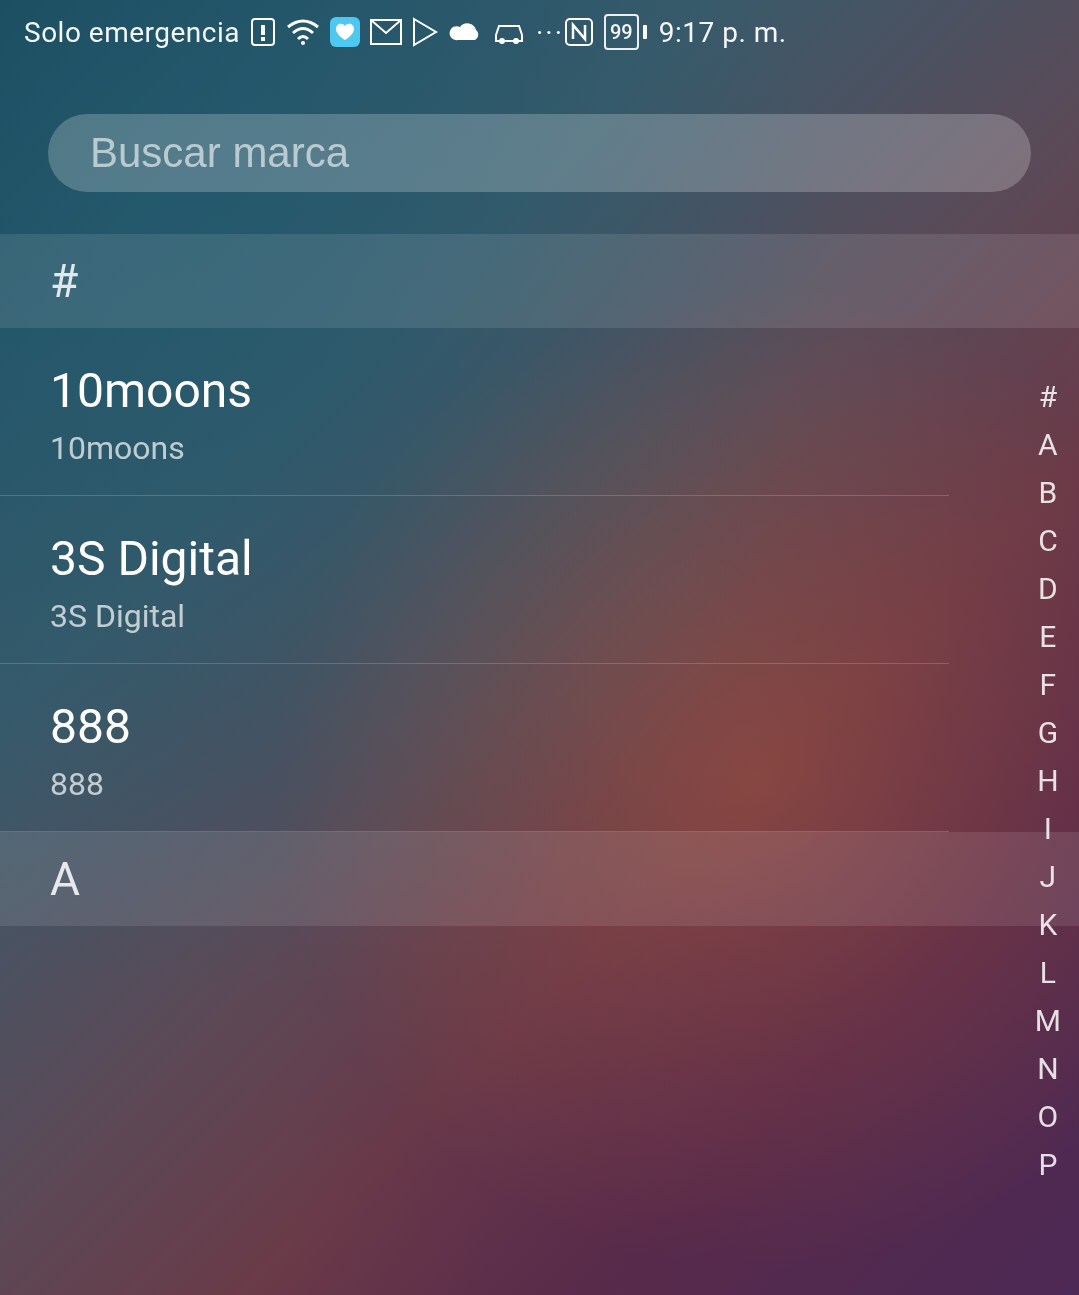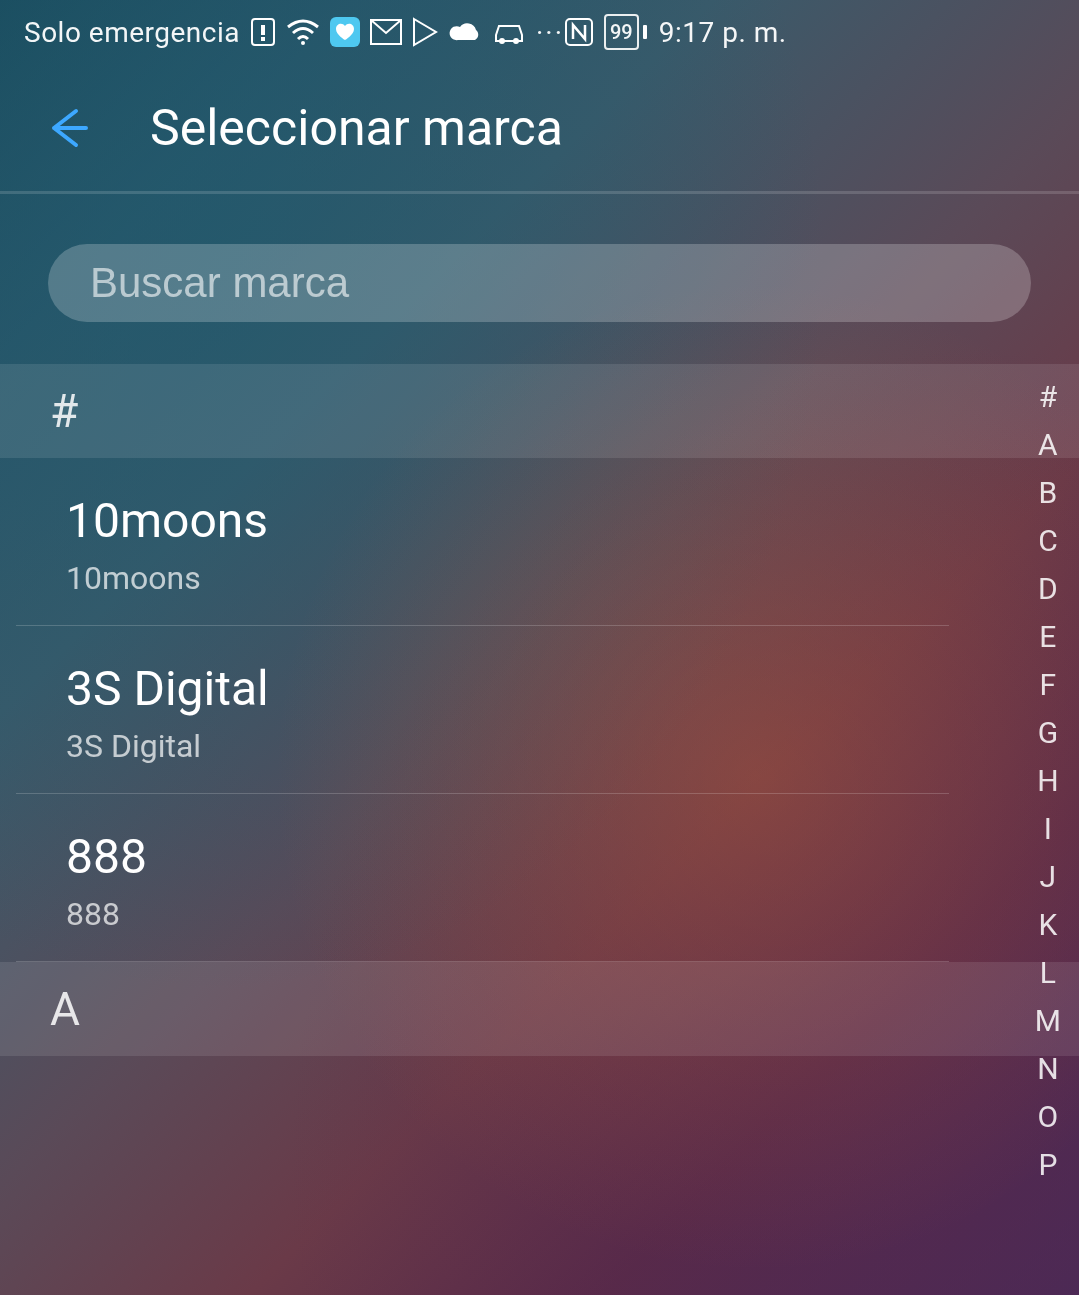--- a/index.html
+++ b/index.html
@@ -87,21 +87,21 @@
       font-size: 46px;
       color: rgba(255,255,255,0.85);
       font-weight: 400;
     }
 
     
     .list-item {
       padding: 34px 50px 28px 50px;
       border-bottom: 1px solid rgba(255,255,255,0.18);
       margin-right: 130px;
-      margin-left: 16px;
+      margin-left: 0;
     }
     .list-item:last-child { border-bottom: none; }
     .item-title { font-size: 48px; font-weight: 400; color: #ffffff; margin-bottom: 10px; }
     .item-sub { font-size: 32px; color: rgba(255,255,255,0.7); }
 
     
     .alpha-index {
       position: absolute;
       right: 18px;
       top: 380px;
@@ -184,28 +184,20 @@
       </span>
       <span class="status-icon" style="margin-left:-6px;">
         <svg width="6" height="14" viewBox="0 0 6 14">
             <rect width="4" height="14" fill="#fff" rx="1"></rect>
           </svg>
       </span>
       <span class="status-text">9:17 p. m.</span>
     </div>
   </div>
 
-  <div class="app-bar">
-    <div class="back-btn">
-      <svg width="54" height="54" viewBox="0 0 54 54">
-          <path d="M36 10 L14 27 L36 44 M14 27 L46 27" stroke="#3da8ff" stroke-width="4" fill="none" stroke-linecap="round" stroke-linejoin="round"></path>
-        </svg>
-    </div>
-    <div class="app-title">Seleccionar marca</div>
-  </div>
 
   <div class="search-wrap">
     <div class="search-pill">
       <input class="search-input" placeholder="Buscar marca" style="">
     </div>
   </div>
 
   <div class="list-container">
 
     <div class="section-header">#</div>

